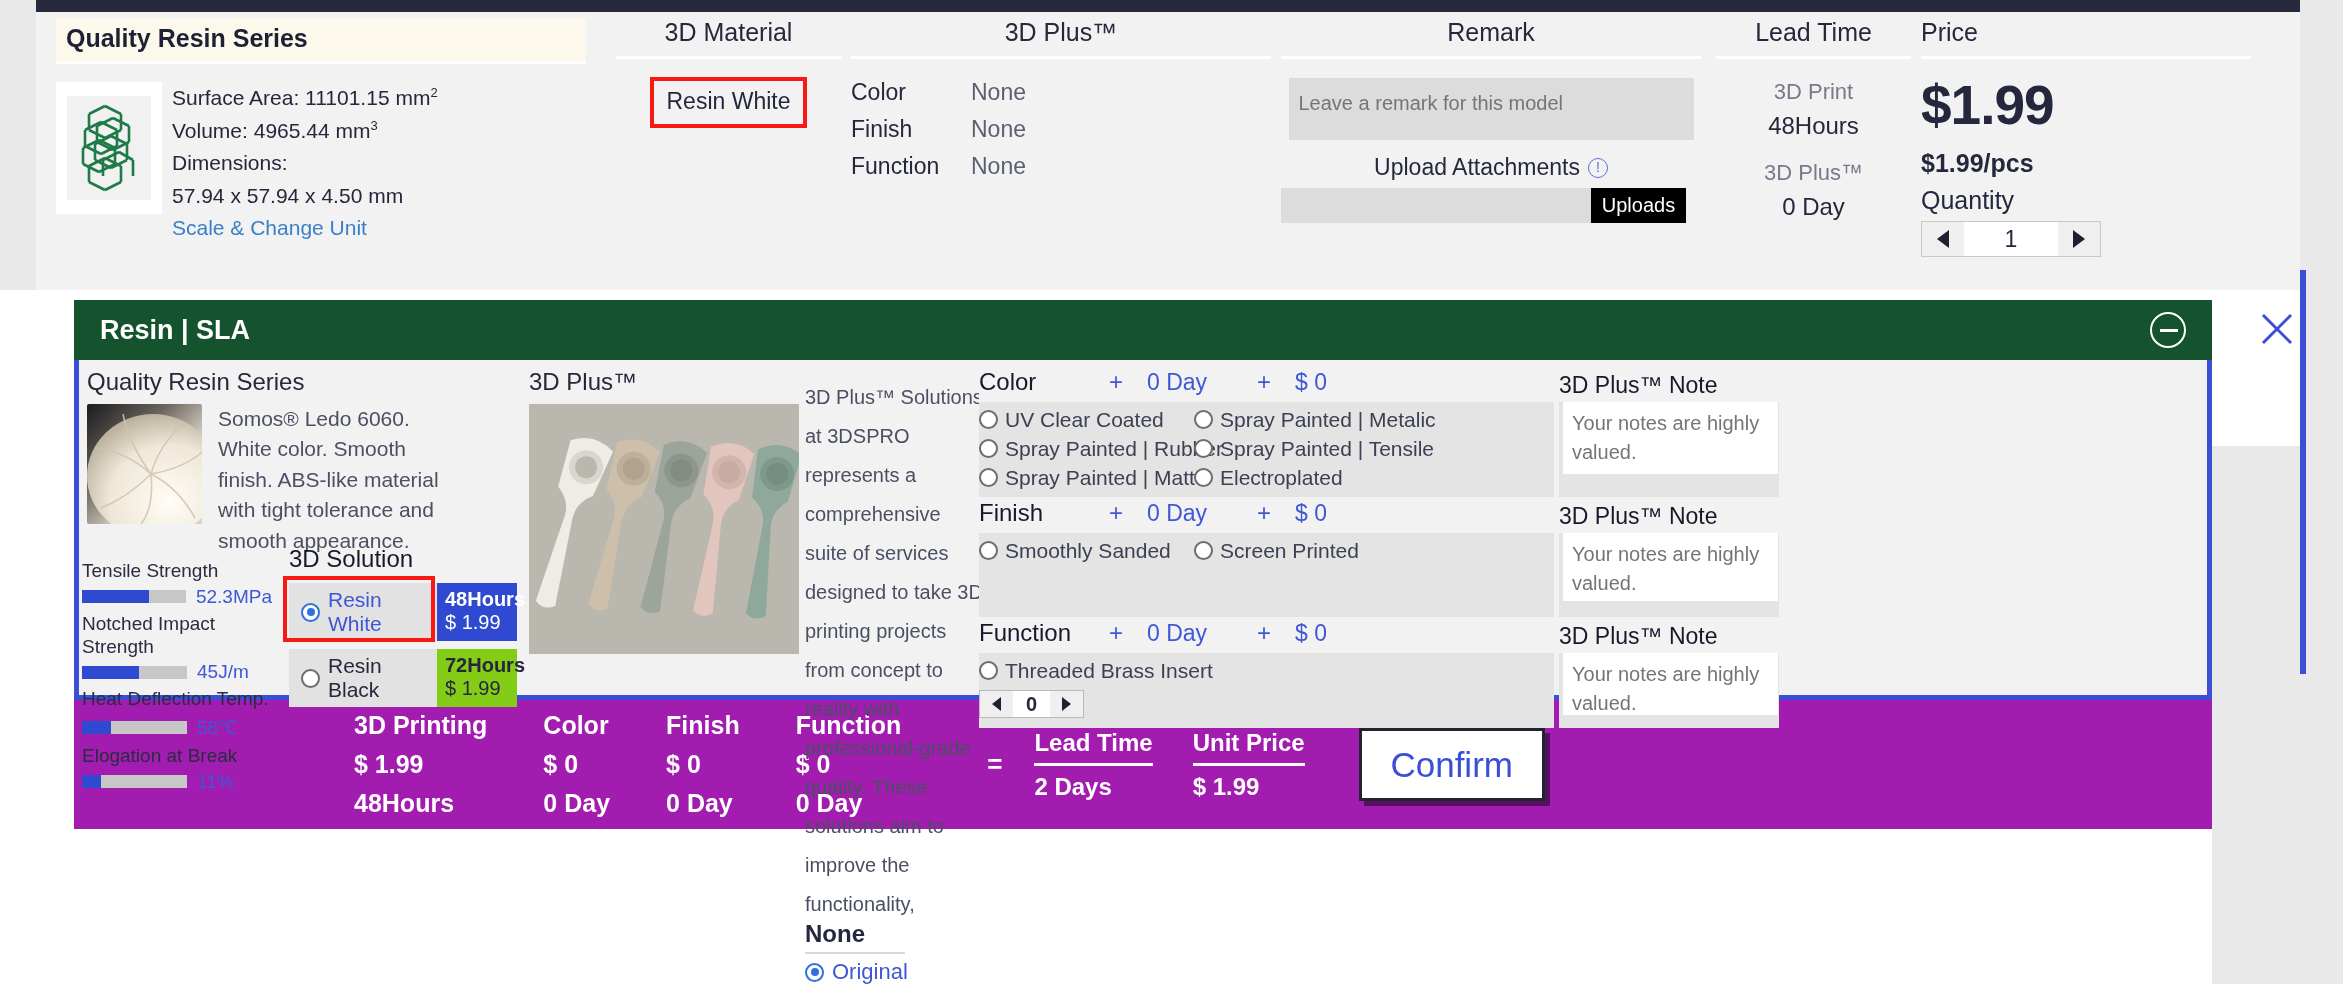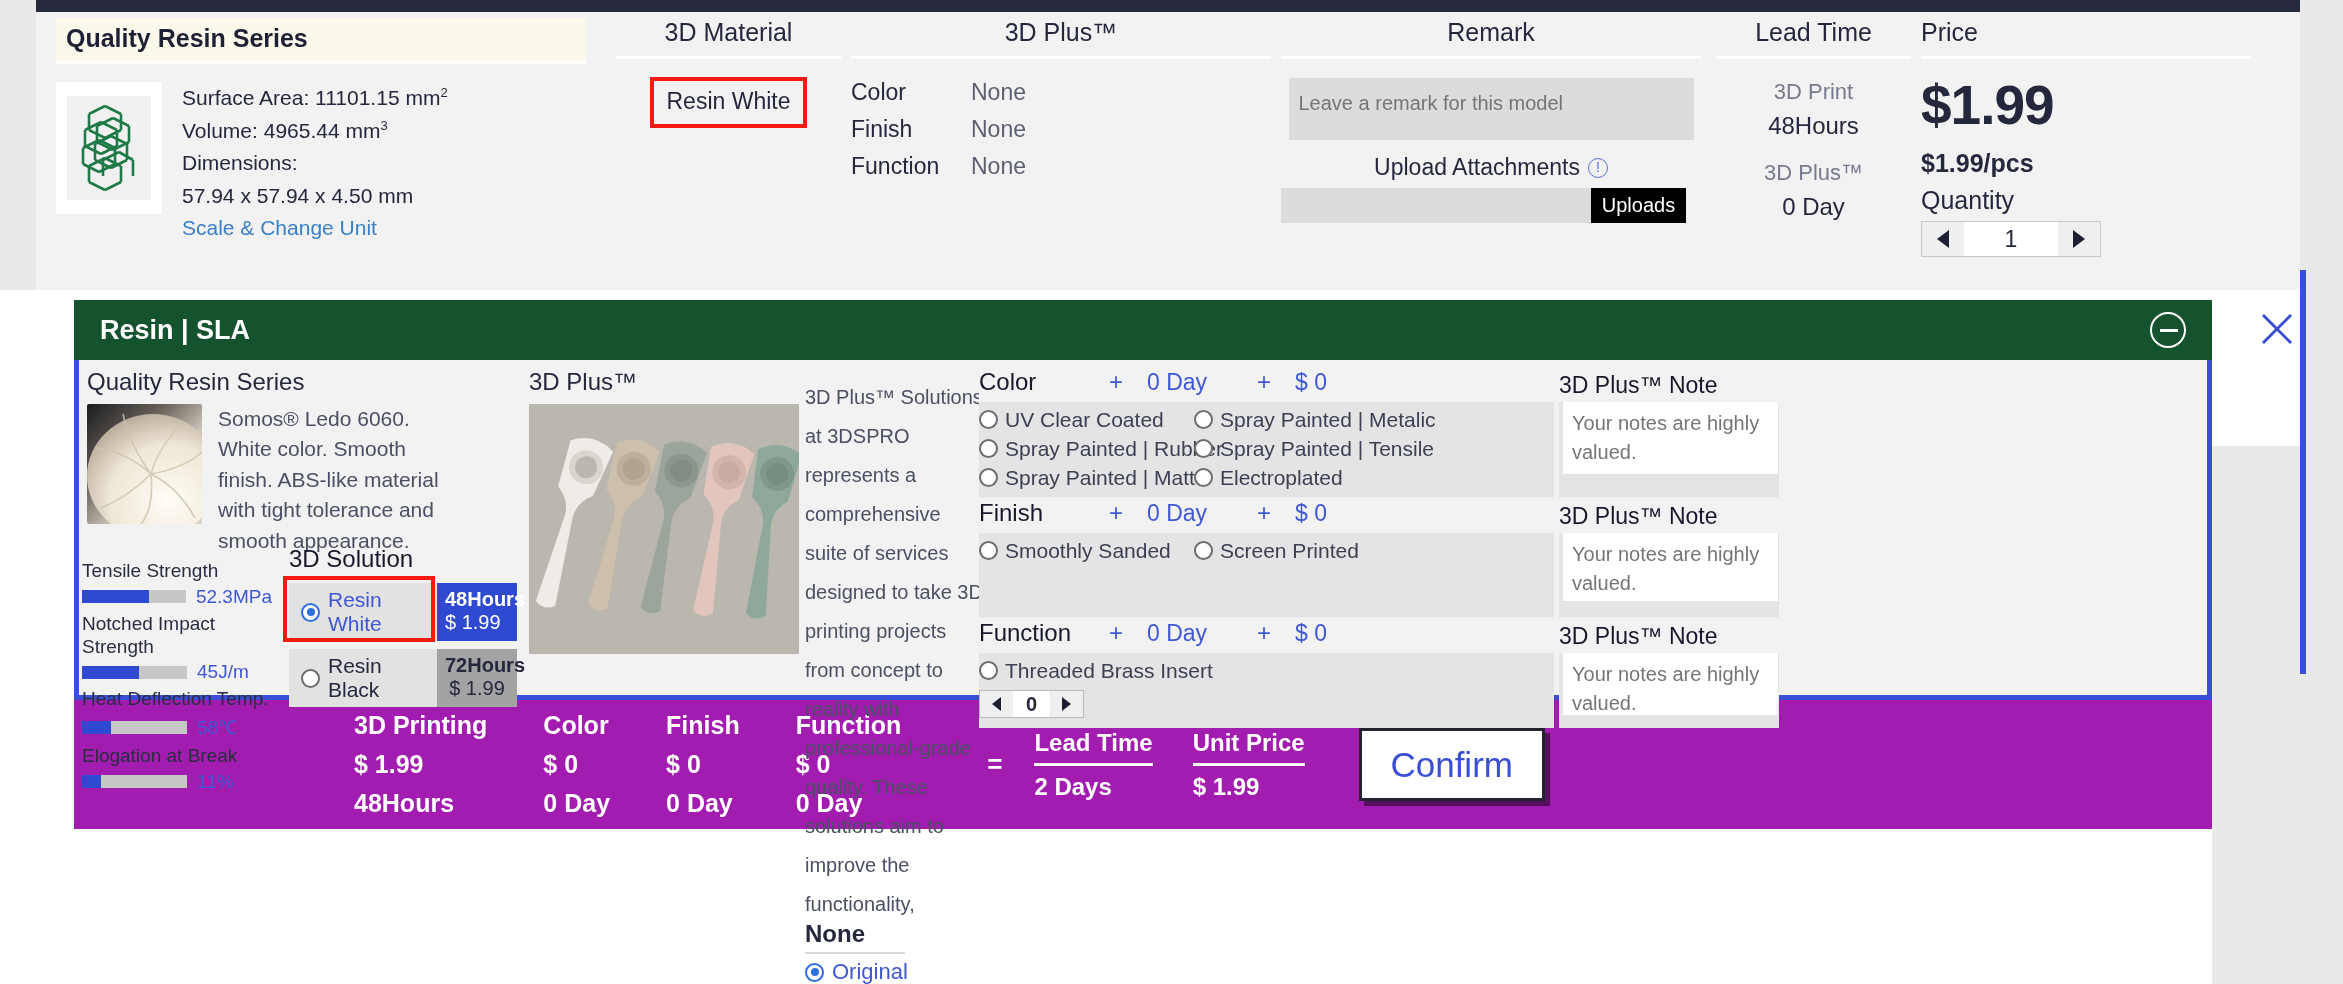--- a/index.html
+++ b/index.html
@@ -22,21 +22,21 @@
 
   .col-title { font-size:25px; color:#25283d; text-align:center; padding-bottom:9px; font-weight:400;}
   .col-underline { height:3px; background:#ffffff; }
 
   .sum-serie { position:absolute; left:20px; top:6px; width:530px; }
   .serie-name {
     background:#fdf8ec; color:#1e2133; font-size:25px; font-weight:600;
     padding:6px 10px 8px 10px;
   }
   .serie-underline { height:3px; background:#ffffff; width:100%; }
-  .serie-body { display:flex; margin-top:18px; gap:20px; }
+  .serie-body { display:flex; margin-top:18px; gap:10px; }
   .thumb-box { width:106px; height:132px; background:#ffffff; display:flex; align-items:center; justify-content:center; }
   .thumb-inner { width:84px; height:104px; background:#f1f1f1; position:relative; overflow:hidden; }
   .lattice { position:absolute; left:8px; top:4px; width:68px; height:96px; }
   .specs { font-size:21px; color:#25283d; line-height:1.55; }
   .specs .link { color:#3b7fc4; }
   .specs sup { font-size:13px; }
 
   .sum-material { position:absolute; left:580px; top:6px; width:225px; text-align:center; }
   .resin-white-box {
     display:inline-block; border:4px solid #f81a12; padding:7px 13px 9px 13px;
@@ -105,21 +105,21 @@
   .bar-fg { position:absolute; left:0; top:0; height:13px; background:#2f4ad0; }
   .prop-val { font-size:19px; color:#3f57d4; }
 
   
   .sol { position:absolute; left:210px; top:185px; width:230px; }
   .sol-title { font-size:24px; color:#17192b; margin-bottom:10px; }
   .sol-row { display:flex; margin-bottom:8px; }
   .sol-left { width:148px; height:58px; background:#e2e2e2; display:flex; align-items:center; padding-left:12px; gap:8px; cursor:pointer;}
   .sol-right { width:80px; height:58px; padding:5px 8px; font-size:20px; }
   .sol-right.sel { background:#2f4ad0; color:#ffffff; }
-  .sol-right.unsel { background:#a3a3a3; color:#25283d;text-align:center; }
+  .sol-right.unsel { background:#84cc16; color:#25283d; }
   .sol-right b { font-weight:bold; display:block; }
   .sol-lbl { font-size:21px; color:#25283d; }
   .sol-lbl.act { color:#3f57d4; }
   .sol-hl { position:absolute; left:204px; top:216px; width:152px; height:66px; border:4px solid #f81a12; pointer-events:none;}
 
   .radio { width:19px; height:19px; border-radius:50%; border:2px solid #6d6d6d; background:#fff; flex:none; position:relative; }
   .radio.on { border-color:#2f6fe0; }
   .radio.on::after { content:""; position:absolute; left:3.5px; top:3.5px; width:8px; height:8px; border-radius:50%; background:#2f6fe0; }
 
   

